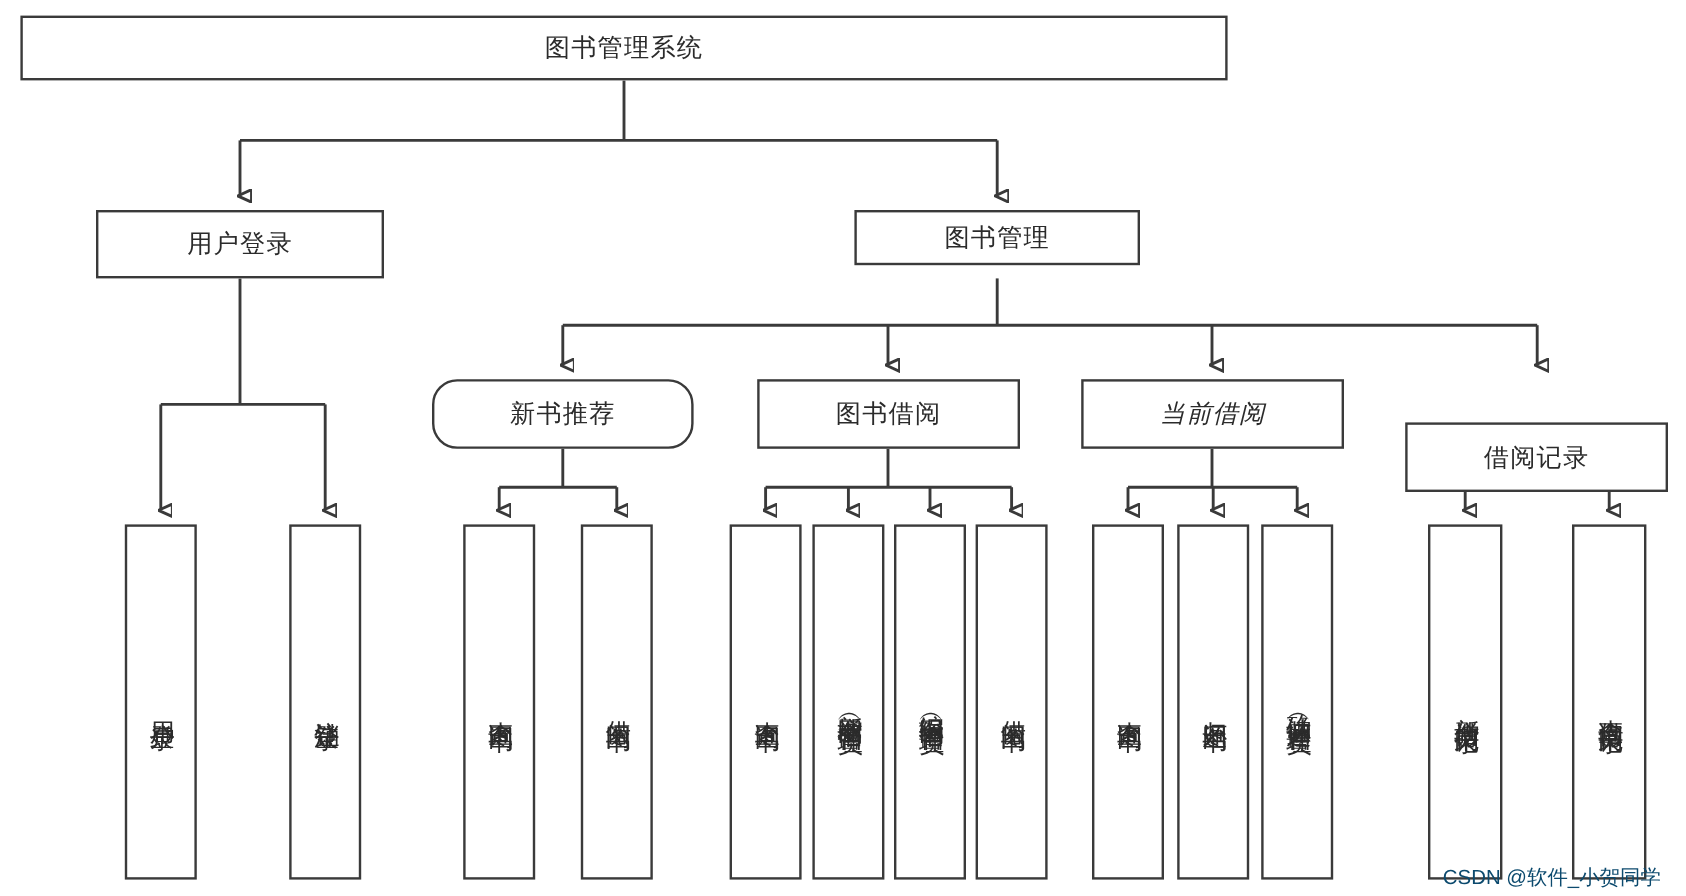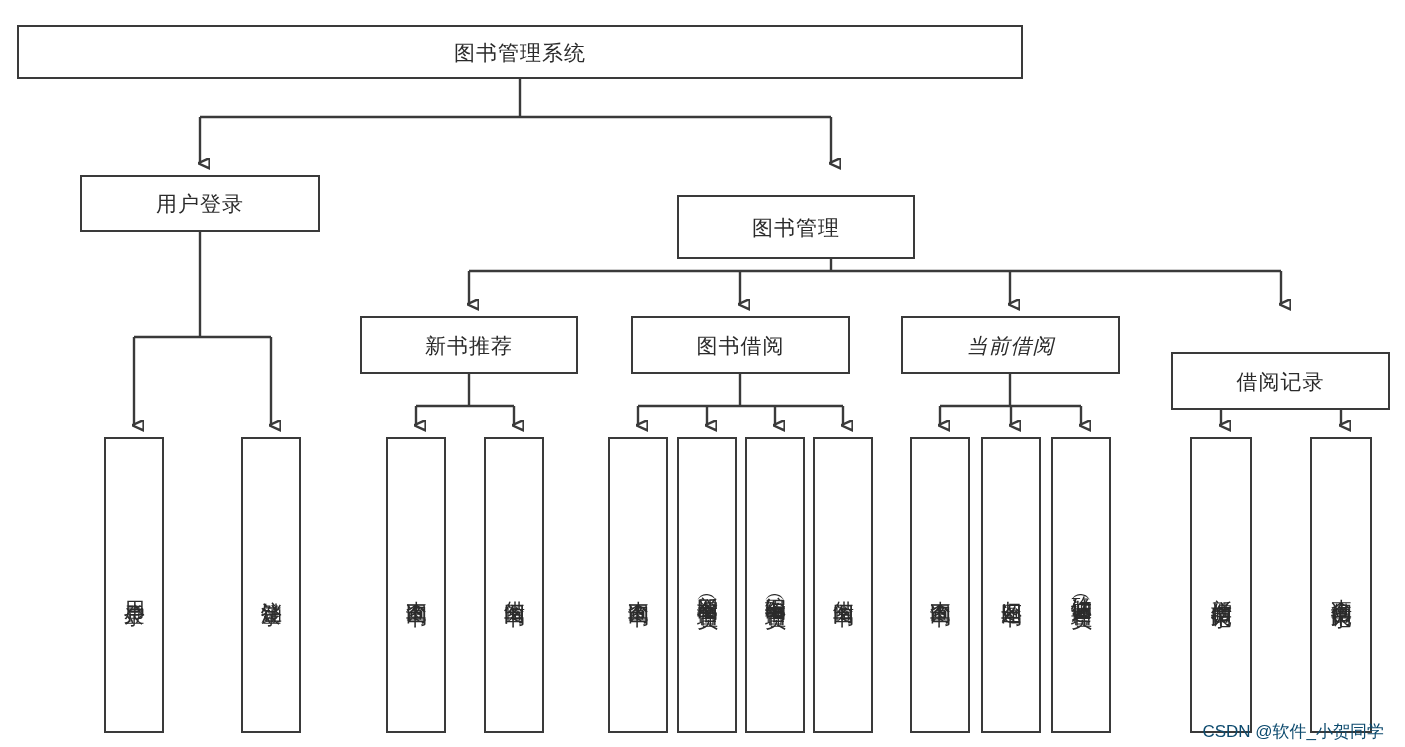--- a/index.html
+++ b/index.html
@@ -76,32 +76,32 @@
     <line x1="940" y1="406" x2="940" y2="425" marker-end="url(#arrow)"></line>
     <line x1="1011" y1="406" x2="1011" y2="425" marker-end="url(#arrow)"></line>
     <line x1="1081" y1="406" x2="1081" y2="425" marker-end="url(#arrow)"></line>
 
     <line x1="1281" y1="374" x2="1281" y2="406"></line>
     <line x1="1221" y1="406" x2="1341" y2="406"></line>
     <line x1="1221" y1="406" x2="1221" y2="425" marker-end="url(#arrow)"></line>
     <line x1="1341" y1="406" x2="1341" y2="425" marker-end="url(#arrow)"></line>
   </svg>
 
-  <div class="node h" style="left:17px;top:13px;width:1006px;height:54px;margin-top:12px;">
+  <div class="node h" style="left:17px;top:13px;width:1006px;height:54px;">
     <span class="lbl">图书管理系统</span>
   </div>
 
   <div class="node h" style="left:80px;top:175px;width:240px;height:57px;">
     <span class="lbl">用户登录</span>
   </div>
-  <div class="node h" style="left:677px;top:175px;width:238px;height:64px;margin-top:20px;">
+  <div class="node h" style="left:712px;top:175px;width:238px;height:46px;">
     <span class="lbl">图书管理</span>
   </div>
 
-  <div class="node h" style="left:360px;top:316px;width:218px;height:58px;">
+  <div class="node h" style="left:360px;top:316px;width:218px;height:58px;border-radius:21px;">
     <span class="lbl">新书推荐</span>
   </div>
   <div class="node h" style="left:631px;top:316px;width:219px;height:58px;">
     <span class="lbl">图书借阅</span>
   </div>
   <div class="node h" style="left:901px;top:316px;width:219px;height:58px;font-style:italic;">
     <span class="lbl">当前借阅</span>
   </div>
   <div class="node h" style="left:1171px;top:316px;width:219px;height:58px;margin-top:36px;">
     <span class="lbl">借阅记录</span>

